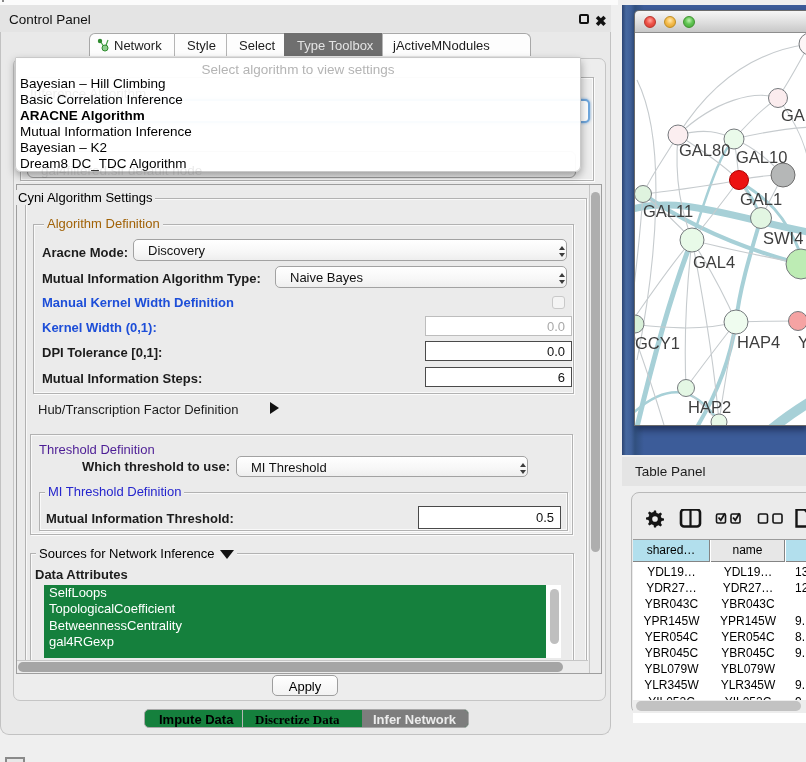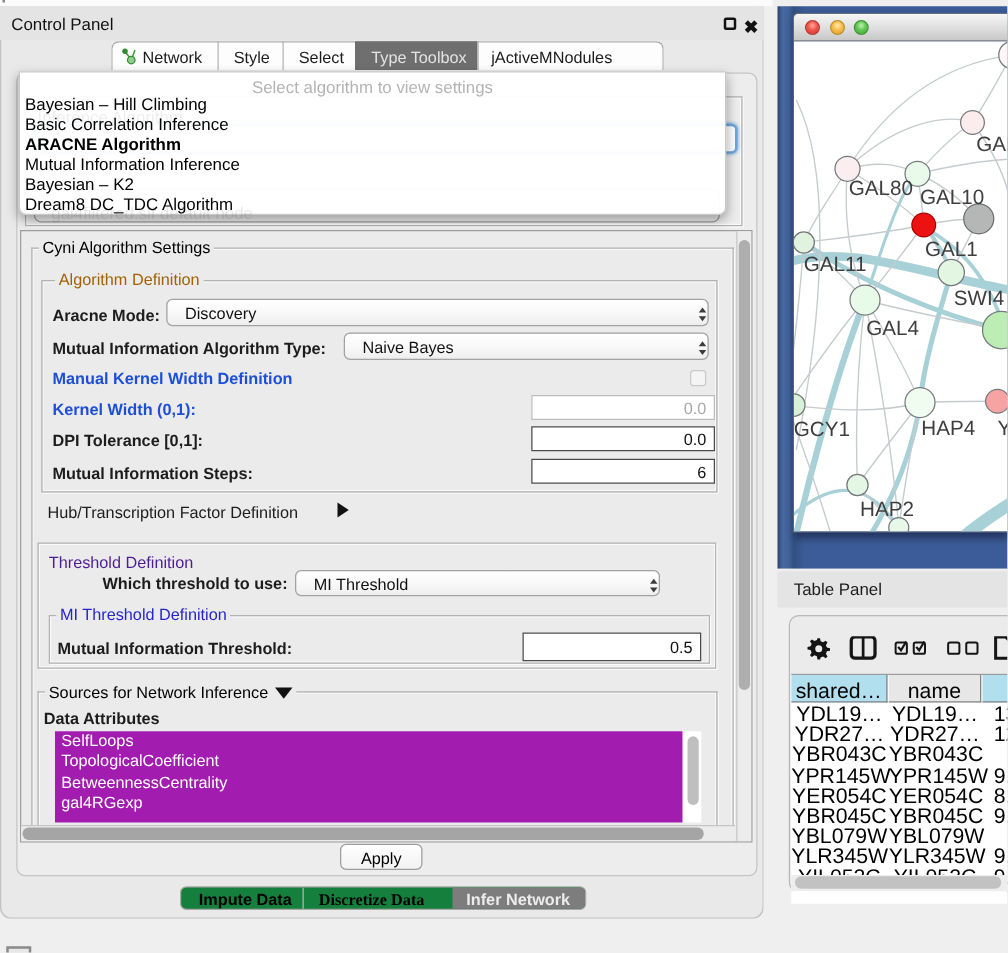--- a/index.html
+++ b/index.html
@@ -46,21 +46,21 @@
 </svg>
 <div class="lbl" style="left:114px; top:38px;">Network</div>
 <div class="lbl" style="left:187px; top:38px;">Style</div>
 <div class="lbl" style="left:239px; top:38px;">Select</div>
 <div class="lbl" style="left:297px; top:38px; color:#e3e3e3;">Type Toolbox</div>
 <div class="lbl" style="left:393px; top:38px;">jActiveMNodules</div>
 
 <div class="abs" style="left:16px; top:184px; width:586px; height:490px; background:#ebebeb; border:1px solid #9e9e9e;"></div>
 
 <div class="group" style="left:25px; top:198px; width:562px; height:470px; border-bottom:none;"></div>
-<div class="gtitle" style="left:31px; top:190px;">Cyni Algorithm Settings</div>
+<div class="gtitle" style="left:15px; top:190px;">Cyni Algorithm Settings</div>
 
 <div class="group" style="left:33px; top:224px; width:541px; height:170px;"></div>
 <div class="gtitle" style="left:44px; top:216px; color:#a16207;">Algorithm Definition</div>
 <div class="lbl b" style="left:42px; top:245px;">Aracne Mode:</div>
 <div class="combo" style="left:133px; top:239px; width:434px; height:22px;">
     <span class="t">Discovery</span>
     <span class="carr"></span>
   </div>
 <div class="lbl b" style="left:42px; top:271px;">Mutual Information Algorithm Type:</div>
 <div class="combo" style="left:275px; top:266px; width:292px; height:22px;">
@@ -89,21 +89,21 @@
 
 <div class="group" style="left:39px; top:492px; width:529px; height:39px;"></div>
 <div class="gtitle" style="left:45px; top:484px; color:#2525cd;">MI Threshold Definition</div>
 <div class="lbl b" style="left:46px; top:511px;">Mutual Information Threshold:</div>
 <div class="field" style="left:418px; top:506px; width:143px; height:23px; padding-top:3px;">0.5</div>
 
 <div class="group" style="left:30px; top:553px; width:544px; height:112px; border-bottom:none;"></div>
 <div class="gtitle" style="left:36px; top:546px;">Sources for Network Inference&nbsp;<span style="display:inline-block; width:0; height:0; border-left:7px solid transparent; border-right:7px solid transparent; border-top:9px solid #111; vertical-align:-1px; margin-left:2px;"></span></div>
 <div class="lbl b" style="left:35px; top:567px;">Data Attributes</div>
 <div class="abs" style="left:44px; top:585px; width:517px; height:73px; background:#fff;"></div>
-<div class="abs" style="left:44px; top:585px; width:502px; height:73px; background:#a21caf; color:#fff; font-size:13px; line-height:16.4px; padding:0 0 0 5px;">SelfLoops<br>TopologicalCoefficient<br>BetweennessCentrality<br>gal4RGexp</div>
+<div class="abs" style="left:44px; top:585px; width:502px; height:73px; background:#15803d; color:#fff; font-size:13px; line-height:16.4px; padding:0 0 0 5px;">SelfLoops<br>TopologicalCoefficient<br>BetweennessCentrality<br>gal4RGexp</div>
 <div class="abs" style="left:550px; top:589px; width:9px; height:55px; background:#bfbfbf; border-radius:5px;"></div>
 
 <div class="abs" style="left:589px; top:185px; width:12px; height:488px; background:#ececec; border-left:1px solid #c6c6c6;"></div>
 <div class="abs" style="left:590.5px; top:192px; width:9px; height:360px; background:#aeaeae; border-radius:5px;"></div>
 <div class="abs" style="left:17px; top:660px; width:571px; height:13px; background:#ececec; border-top:1px solid #c6c6c6;"></div>
 <div class="abs" style="left:18px; top:662px; width:545px; height:10px; background:#a5a5a5; border-radius:5px;"></div>
 
 <div class="abs" style="left:272px; top:675px; width:66px; height:21px; background:linear-gradient(#ffffff,#f2f2f2); border:1px solid #9e9e9e; border-radius:5px; font-size:13px; text-align:center; padding-top:3px;">Apply</div>
 
 <div class="abs" style="left:144px; top:709px; width:325px; height:19px; background:#15803d; border:1px solid #a8a8a8; border-radius:5px; overflow:hidden;">
@@ -224,21 +224,21 @@
     <rect x="71.5" y="5" width="9" height="9" rx="1.5"></rect>
     <rect x="86" y="5" width="9" height="9" rx="1.5"></rect>
     <path d="M 73.5,8.5 L 75.8,11.2 L 80,4.2" stroke-width="1.8"></path>
     <path d="M 88,8.5 L 90.3,11.2 L 94.5,4.2" stroke-width="1.8"></path>
     <rect x="113.5" y="5" width="9" height="9" rx="1.5"></rect>
     <rect x="128" y="5" width="9" height="9" rx="1.5"></rect>
   </g>
   <path d="M 151.5,0.5 h 8 l 5,5 v 12 h -13 z" fill="none" stroke="#151515" stroke-width="2.4"></path>
 </svg>
 
-<div class="abs" style="left:633px; top:539px; width:173px; height:184px; background:#fff; border-top:1px solid #9b9b9b; overflow:hidden; font-size:17px;">
+<div class="abs" style="left:633px; top:539px; width:173px; height:184px; background:#fff; border-top:1px solid #9b9b9b; overflow:hidden; font-size:12px;">
   <div class="abs" style="left:0; top:0; width:77px; height:22px; background:#b2dfed; border-right:1px solid #848484; border-bottom:1px solid #848484; text-align:center; padding-top:3px;">shared…</div>
   <div class="abs" style="left:78px; top:0; width:74px; height:22px; background:#e7e7e7; border-right:1px solid #848484; border-bottom:1px solid #848484; text-align:center; padding-top:3px;">name</div>
   <div class="abs" style="left:153px; top:0; width:22px; height:22px; background:#b2dfed; border-bottom:1px solid #848484; padding:3px 0 0 20px;">A</div>
   <div class="abs" style="left:0; top:24px; width:77px; text-align:center; line-height:16.2px;">YDL19…<br>YDR27…<br>YBR043C<br>YPR145W<br>YER054C<br>YBR045C<br>YBL079W<br>YLR345W<br>YIL052C</div>
   <div class="abs" style="left:78px; top:24px; width:74px; text-align:center; line-height:16.2px;">YDL19…<br>YDR27…<br>YBR043C<br>YPR145W<br>YER054C<br>YBR045C<br>YBL079W<br>YLR345W<br>YIL052C</div>
   <div class="abs" style="left:162px; top:24px; width:20px; text-align:left; line-height:16.2px;">13<br>12<br><br>9.<br>8.<br>9.<br><br>9.<br>9.</div>
 </div>
 <div class="abs" style="left:633px; top:700px; width:173px; height:13px; background:#ededed;"></div>
 <div class="abs" style="left:636px; top:701px; width:165px; height:10px; background:#c2c2c2; border-radius:5px;"></div>
 

